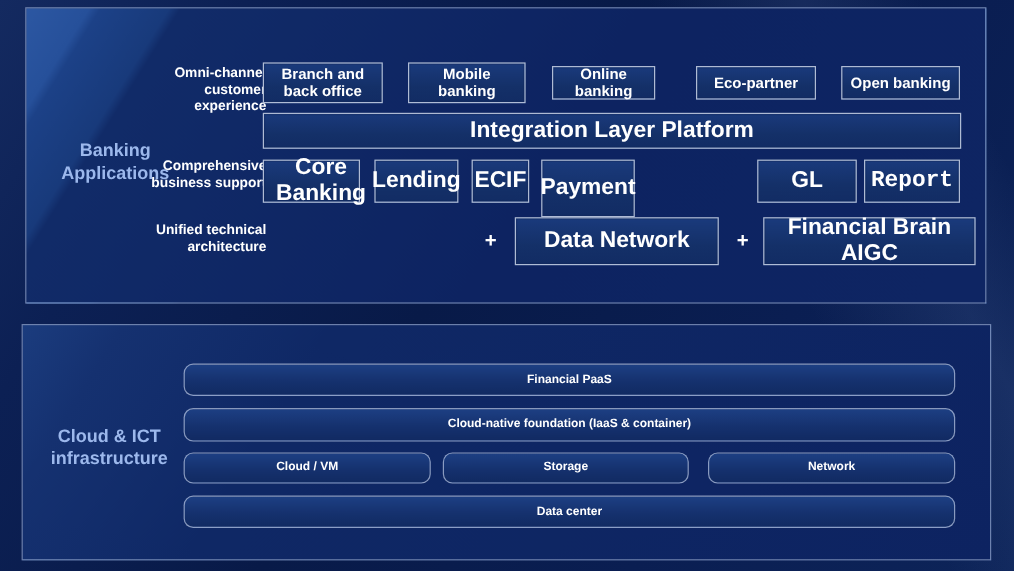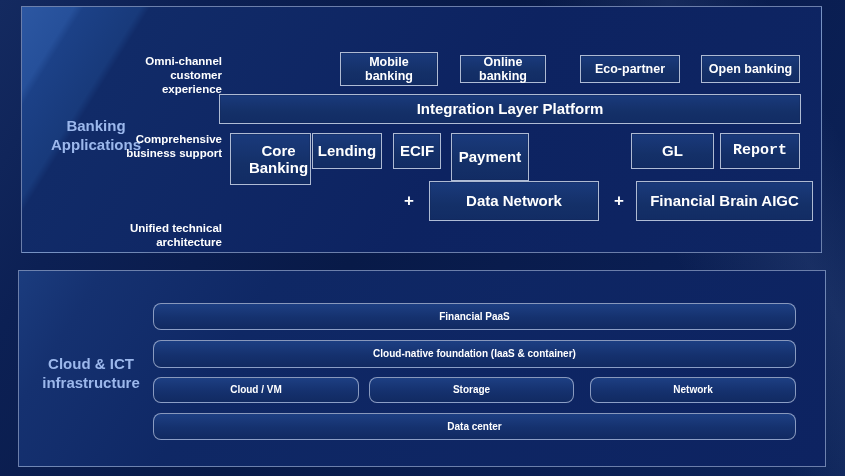--- a/index.html
+++ b/index.html
@@ -38,21 +38,21 @@
     position:absolute;
     color:var(--label_text,#ffffff);
     font-weight:bold;font-size:11.5px;line-height:1.22;
     text-align:right;white-space:pre-line;
   }
   .sq,.rd{
     position:absolute;
     display:flex;align-items:center;justify-content:center;
     box-sizing:border-box;
     color:var(--label_text,#ffffff);
-    font-weight:bold;font-size:15px;line-height:1.15;
+    font-weight:bold;font-size:19px;line-height:1.15;
     text-align:center;white-space:pre-line;
   }
   .sq{
     border:1px solid rgba(202,211,230,.85);
     background:linear-gradient(180deg,#1a3a7c 0%, #143068 60%, #122c64 100%);
     box-shadow:inset 0 0 0 1px rgba(20,40,90,.35);
   }
   .sq.small{font-size:12.5px;}
   .rd{
     border-radius:8px;
@@ -72,39 +72,41 @@
 <div class="stage">
 
   <div class="panel" id="panel-apps">
 
     <div class="heading" style="left:10px;top:110px;width:128px;">Banking
 Applications</div>
 
     <div class="row-label" style="left:96px;top:47px;width:104px;">Omni-channel
 customer
 experience</div>
+    <div class="sq small" style="left:197px;top:45px;width:100px;height:34px;">Branch and
+back office</div>
     <div class="sq small" style="left:318px;top:45px;width:98px;height:34px;">Mobile
 banking</div>
     <div class="sq small" style="left:438px;top:48px;width:86px;height:28px;">Online banking</div>
     <div class="sq small" style="left:558px;top:48px;width:100px;height:28px;">Eco-partner</div>
     <div class="sq small" style="left:679px;top:48px;width:99px;height:28px;">Open banking</div>
 
     <div class="sq" style="left:197px;top:87px;width:582px;height:30px;">Integration Layer Platform</div>
 
     <div class="row-label" style="left:96px;top:125px;width:104px;">Comprehensive
 business support</div>
-    <div class="sq" style="left:208px;top:126px;width:81px;height:52px;padding-left:16px;">Core
+    <div class="sq" style="left:197px;top:126px;width:81px;height:36px;padding-left:16px;">Core
 Banking</div>
     <div class="sq" style="left:290px;top:126px;width:70px;height:36px;">Lending</div>
     <div class="sq" style="left:371px;top:126px;width:48px;height:36px;">ECIF</div>
     <div class="sq" style="left:429px;top:126px;width:78px;height:48px;">Payment</div>
     <div class="sq" style="left:609px;top:126px;width:83px;height:36px;">GL</div>
     <div class="sq" style="left:698px;top:126px;width:80px;height:36px;font-family:Liberation Mono, monospace;">Report</div>
 
-    <div class="row-label" style="left:96px;top:178px;width:104px;margin-top:36px;">Unified technical
+    <div class="row-label" style="left:96px;top:178px;width:104px;">Unified technical
 architecture</div>
     <div class="plus" style="left:374px;top:174px;width:26px;height:40px;">+</div>
     <div class="sq" style="left:407px;top:174px;width:170px;height:40px;">Data Network</div>
     <div class="plus" style="left:584px;top:174px;width:26px;height:40px;">+</div>
     <div class="sq" style="left:614px;top:174px;width:177px;height:40px;">Financial Brain AIGC</div>
   </div>
 
   <div class="panel" id="panel-infra">
 
     <div class="heading" style="left:12px;top:84px;width:120px;">Cloud &amp; ICT

